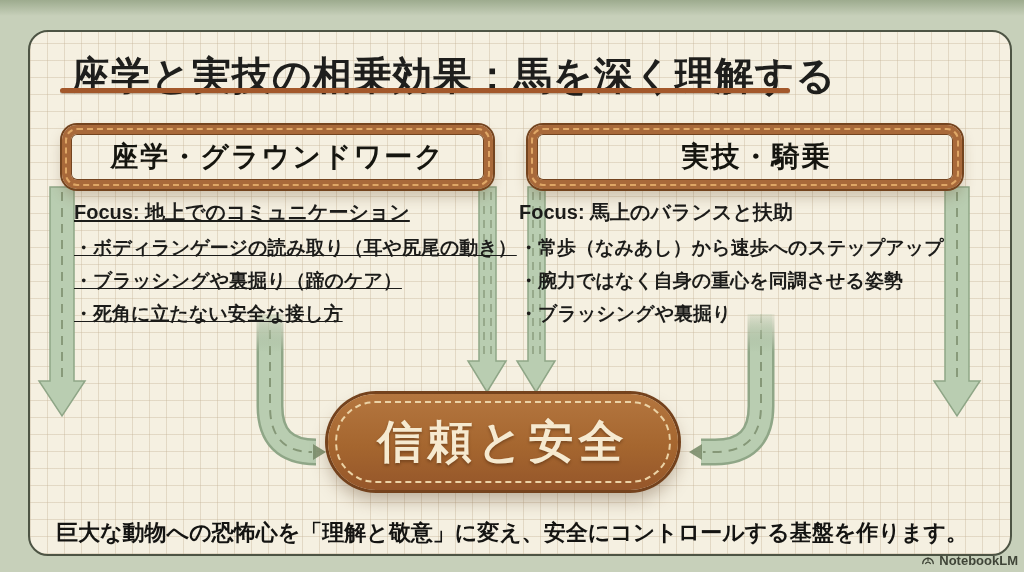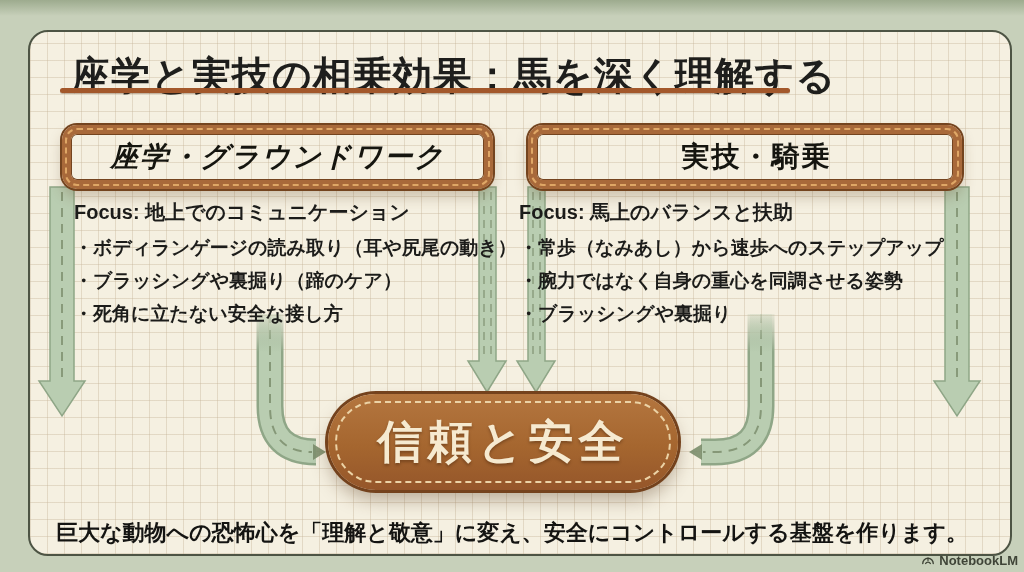--- a/index.html
+++ b/index.html
@@ -18,26 +18,26 @@
          font-family:"Liberation Serif","DejaVu Serif",serif;
          font-size:39px;font-weight:700;color:#1e1e1c;letter-spacing:1px;white-space:nowrap;}
   .title-underline{position:absolute;left:60px;top:88px;width:730px;height:5px;
          background:#a3582b;border-radius:3px;box-shadow:0 1px 0 rgba(80,40,10,.3);}
   .header-box{position:absolute;top:125px;height:64px;box-sizing:border-box;
          border:9px solid #a8693a;border-radius:15px;
          box-shadow:0 0 0 2px #74441f, inset 0 0 0 1px #74441f, 0 8px 14px rgba(96,64,32,.28);
          display:flex;align-items:center;justify-content:center;}
   .header-box .label{font-family:"Liberation Serif","DejaVu Serif",serif;
          font-size:28px;font-weight:700;color:#15150f;letter-spacing:2px;white-space:nowrap;}
-  .box-left{left:62px;width:431px;font-style:italic;}
+  .box-left{left:62px;width:431px;}
   .box-right{left:528px;width:434px;padding-left:23px;}
   .stitch{position:absolute;left:-6px;top:-6px;right:-6px;bottom:-6px;
          border:2px dashed #dfa766;border-radius:12px;pointer-events:none;}
   .col-text{position:absolute;top:197px;color:#1c1c1a;}
-  .col-left{left:74px;width:430px;}
+  .col-left{left:74px;width:430px;text-decoration:underline;}
   .col-right{left:519px;width:450px;}
   .focus{margin:0 0 3px 0;font-size:20px;font-weight:700;line-height:31px;white-space:nowrap;}
   .bullet{margin:0;font-size:19px;font-weight:700;line-height:33px;white-space:nowrap;}
   .badge{position:absolute;left:328px;top:394px;width:350px;height:96px;box-sizing:border-box;
          border-radius:48px;
          background:linear-gradient(180deg,#b4763f 0%,#a5662f 55%,#95562a 100%);
          box-shadow:0 0 0 3px #74421d, 0 10px 18px rgba(80,50,20,.35);
          display:flex;align-items:center;justify-content:center;}
   .badge-stitch{left:7px;top:7px;right:7px;bottom:7px;border:2px dashed #ecd3a6;border-radius:40px;}
   .badge .label{font-family:"Liberation Serif","DejaVu Serif",serif;

